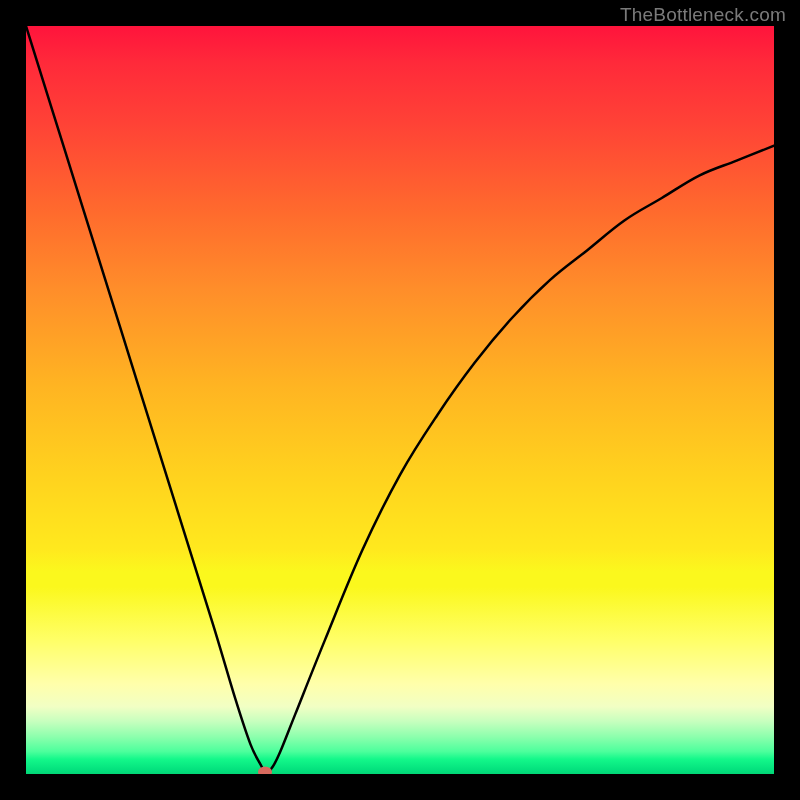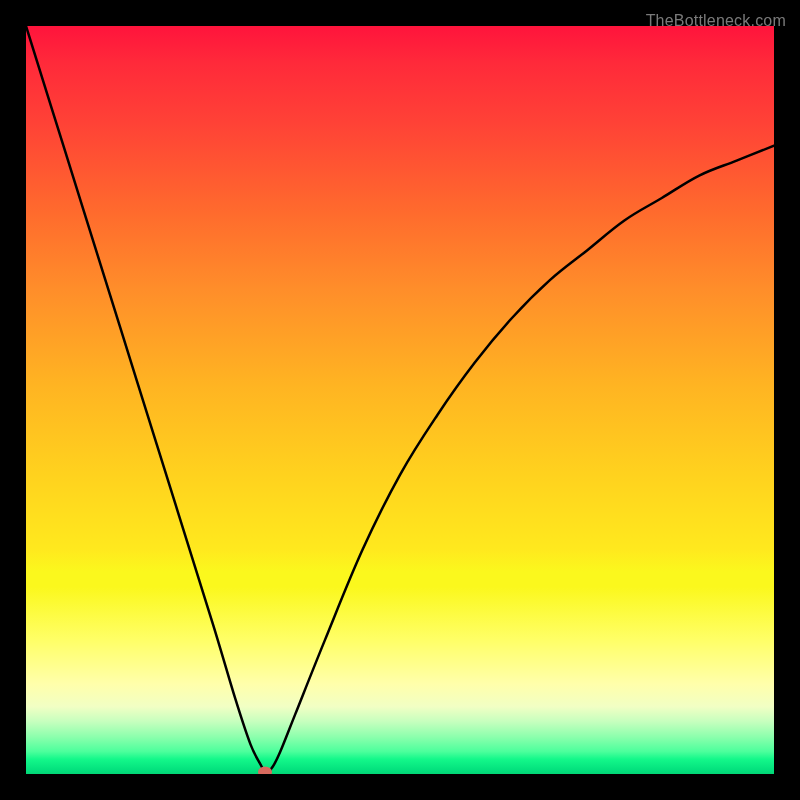--- a/index.html
+++ b/index.html
@@ -5,24 +5,24 @@
   * { margin: 0; padding: 0; box-sizing: border-box; }
   body {
     width: 800px;
     height: 800px;
     background: #000;
     position: relative;
     font-family: Arial, sans-serif;
   }
   .watermark {
     position: absolute;
-    top: 12px;
+    top: 4px;
     right: 14px;
     color: #7a7a7a;
-    font-size: 16px;
+    font-size: 19px;
     font-weight: 500;
     letter-spacing: 0.2px;
     z-index: 10;
   }
   .plot-area {
     position: absolute;
     left: 26px;
     top: 26px;
     width: 748px;
     height: 748px;

